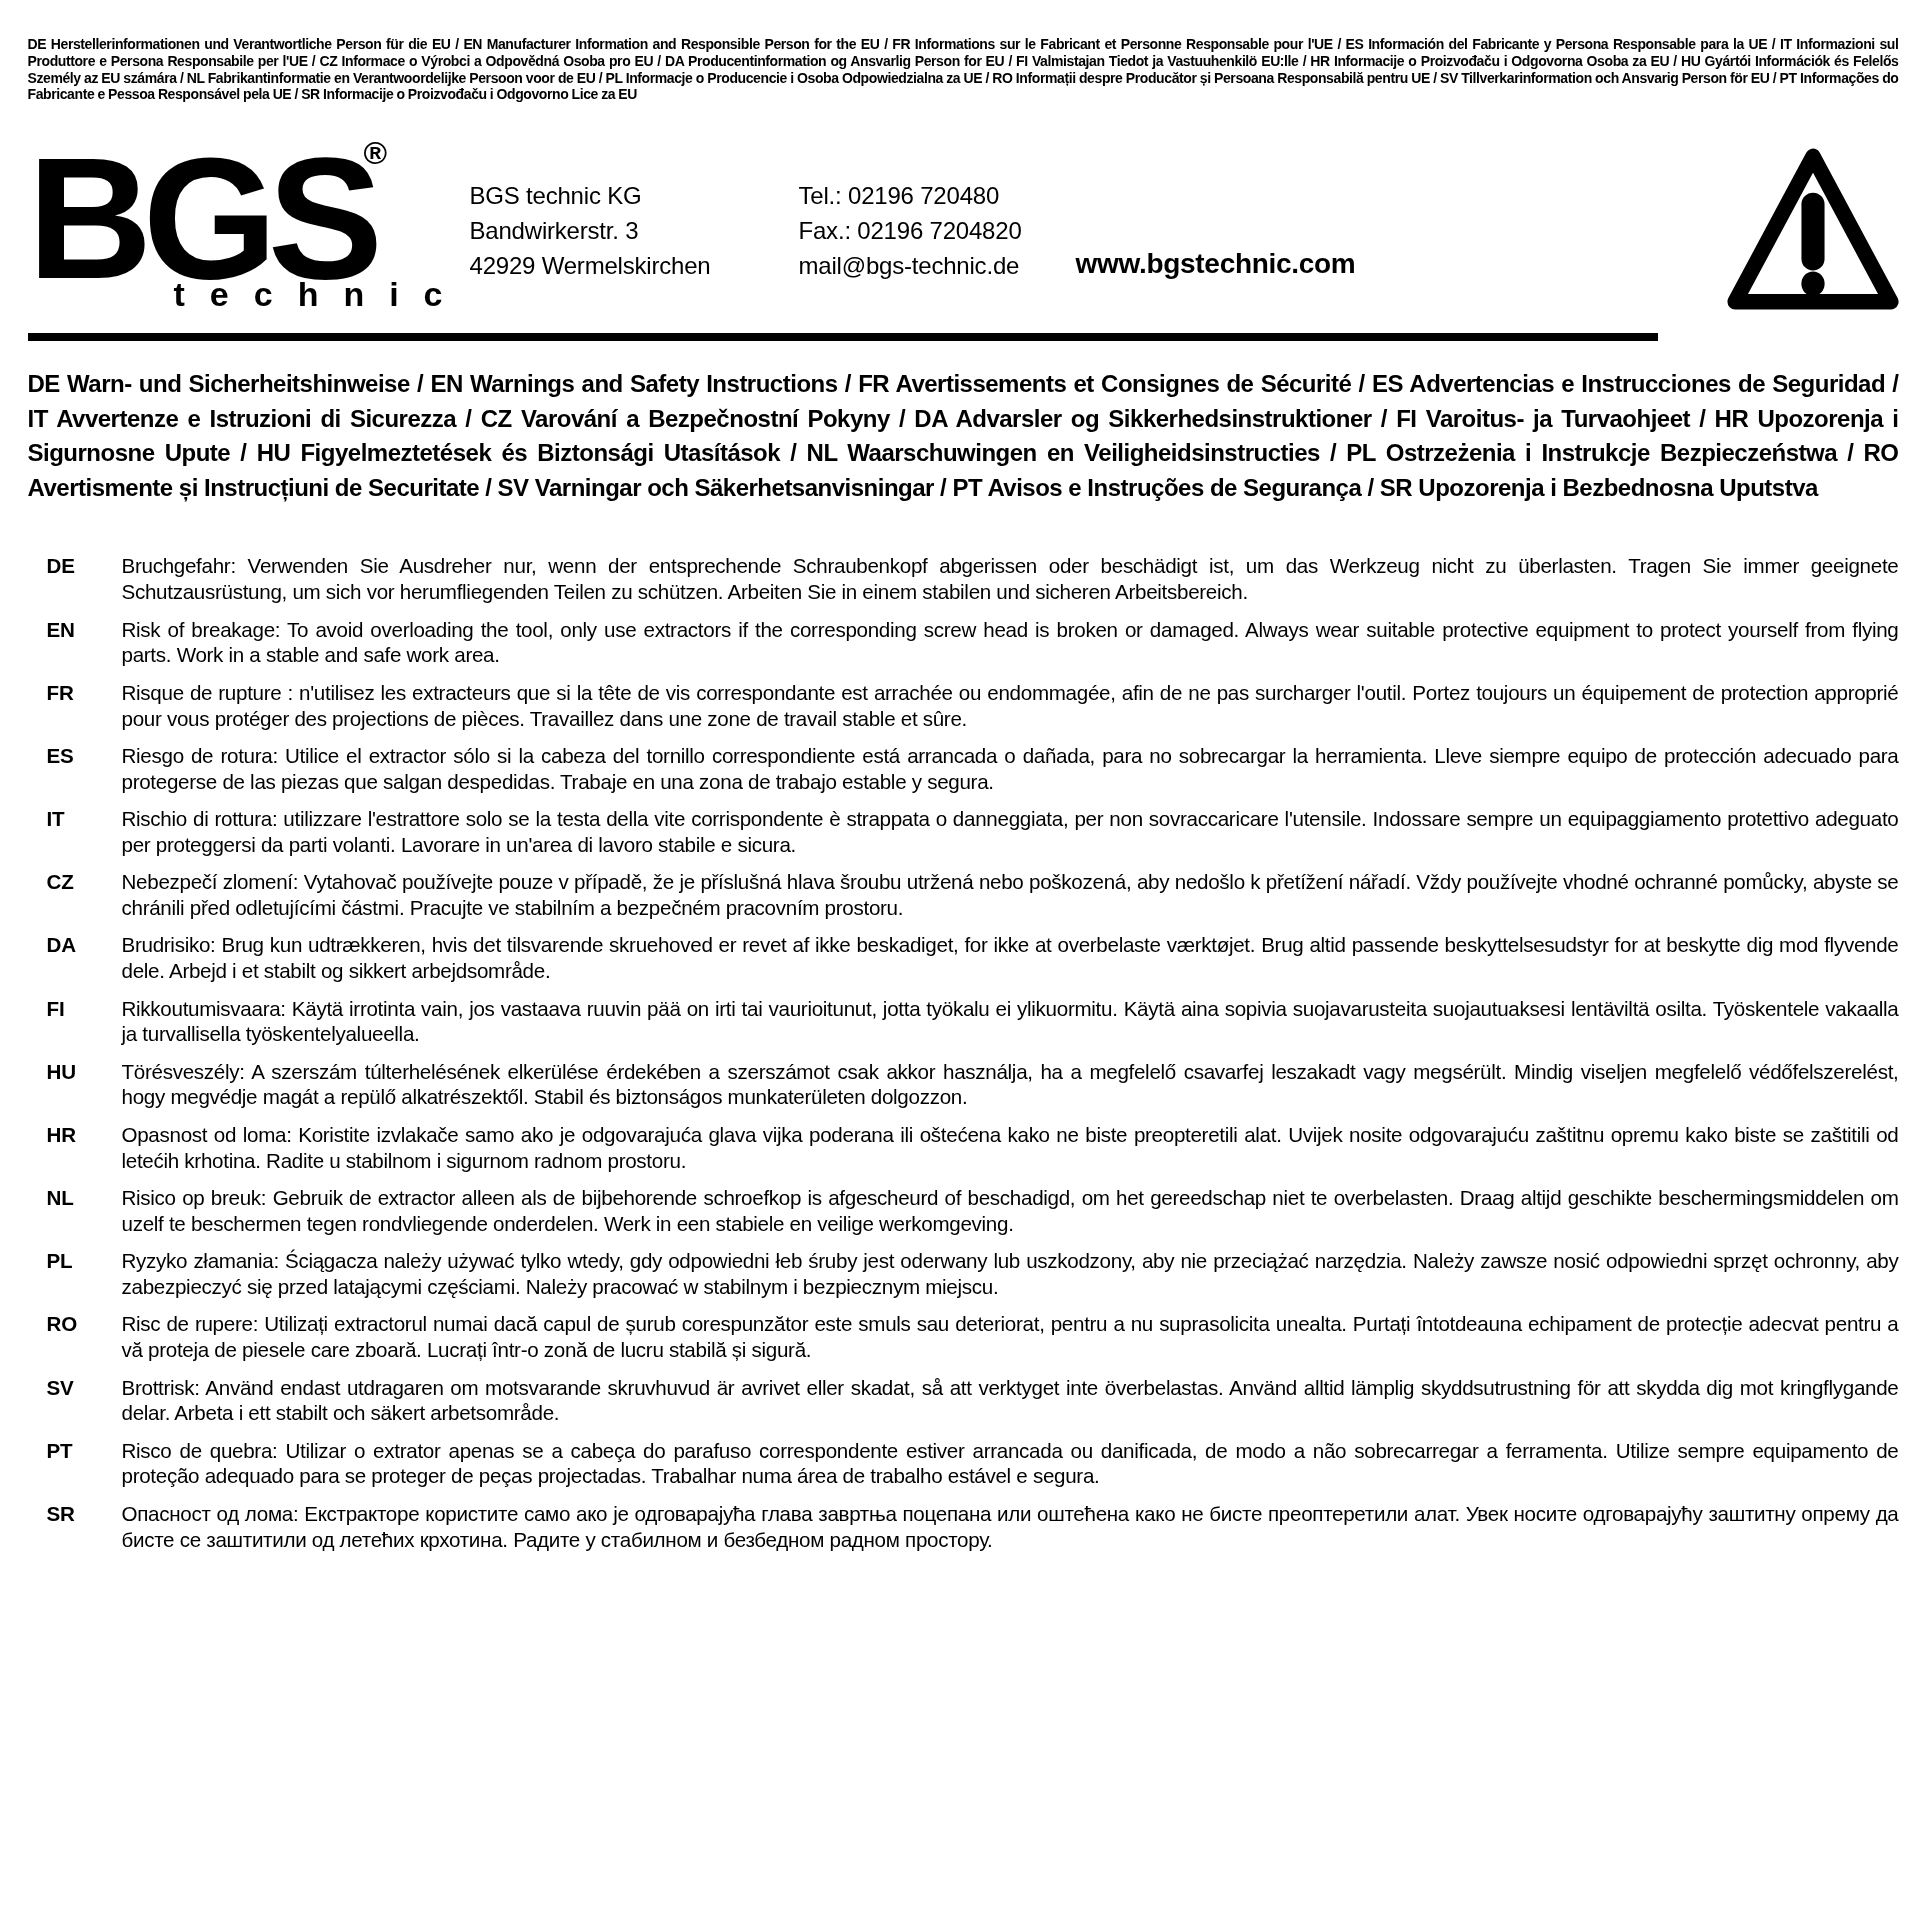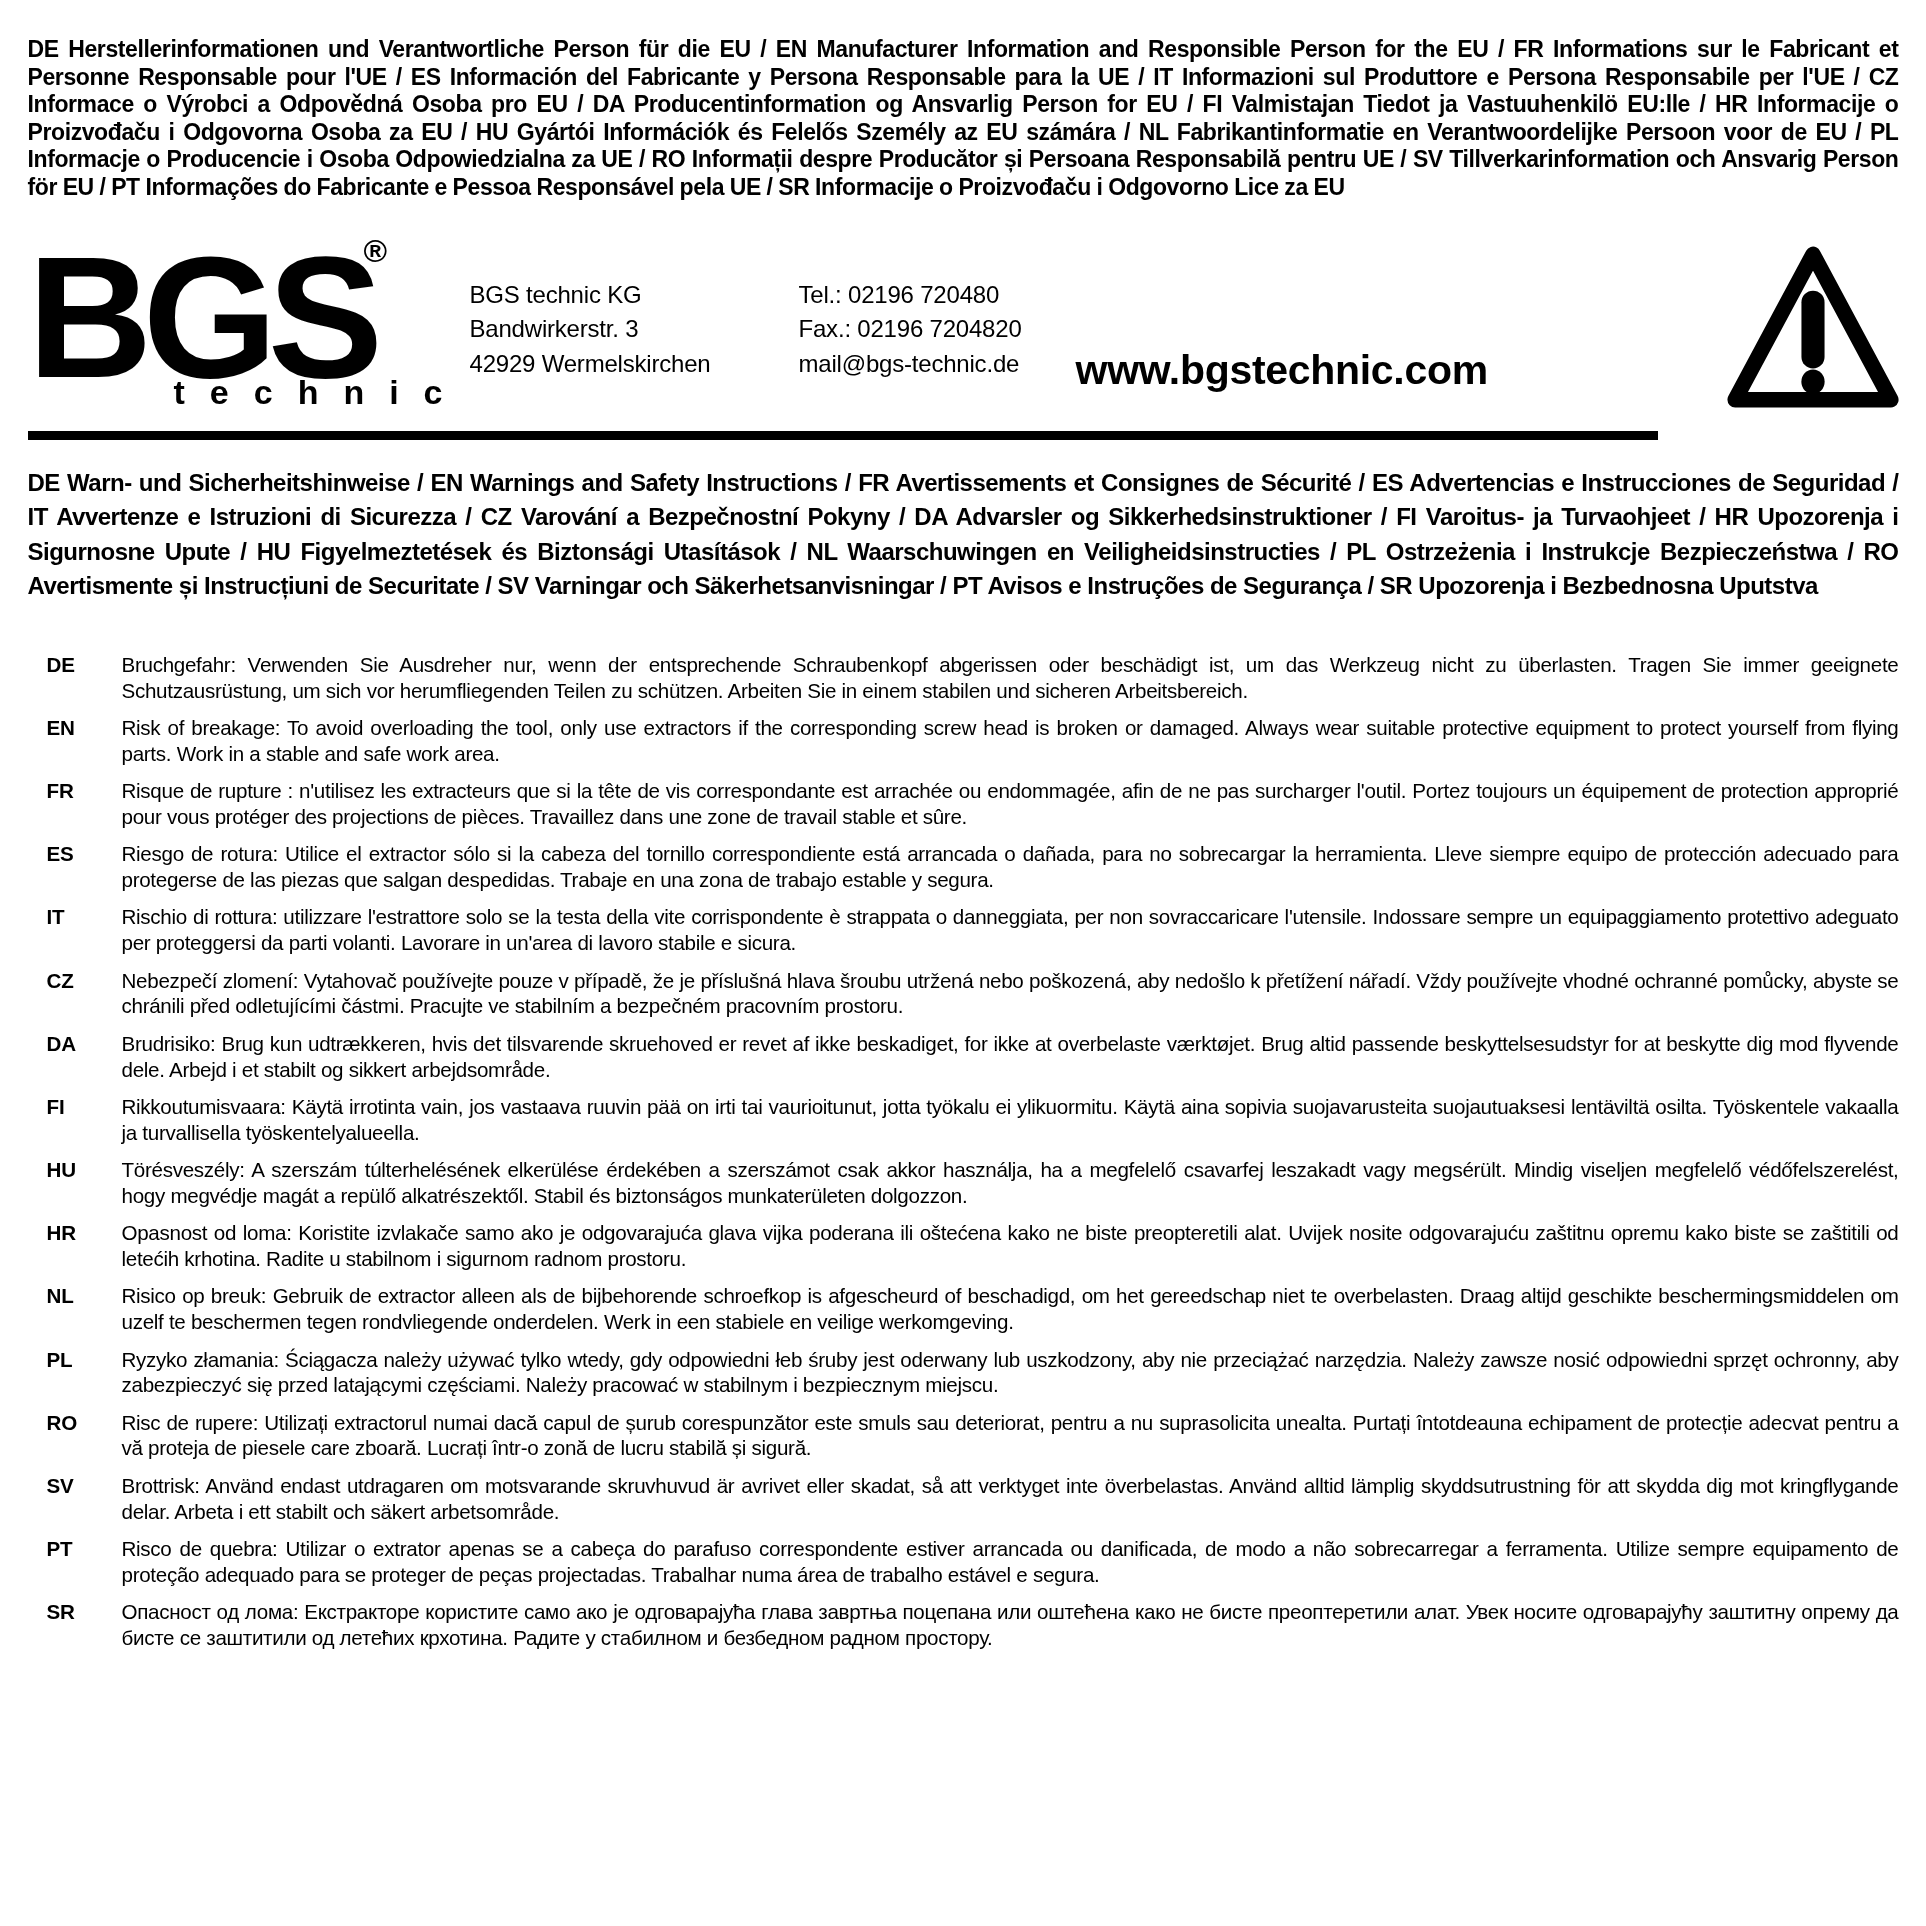--- a/index.html
+++ b/index.html
@@ -10,21 +10,21 @@
     height: 1926px;
     background: #ffffff;
     color: #000000;
     font-family: "Liberation Sans", sans-serif;
     overflow: hidden;
   }
   .content { padding: 36px 27.5px 0 27.5px; }
 
   
   .top-header {
-    font-size: 23px;
+    font-size: 14px;
     font-weight: bold;
     line-height: 1.2;
     letter-spacing: -0.4px;
     text-align: justify;
     word-spacing: -0.3px;
   }
 
   
   .company-row {
     display: flex;
@@ -63,21 +63,21 @@
   .contact-col { margin-left: 88px; padding-top: 40px; }
   .addr-col div, .contact-col div {
     font-size: 24px;
     line-height: 1.45;
     letter-spacing: -0.2px;
     white-space: nowrap;
   }
   .website {
     margin-left: 54px;
     padding-top: 109px;
-    font-size: 41px;
+    font-size: 28px;
     font-weight: bold;
     letter-spacing: -0.3px;
     white-space: nowrap;
   }
   .warning-triangle { margin-left: auto; flex: 0 0 auto; margin-top: 6.9px; }
 
   
   .rule {
     margin-top: 13.8px;
     width: 1630px;

